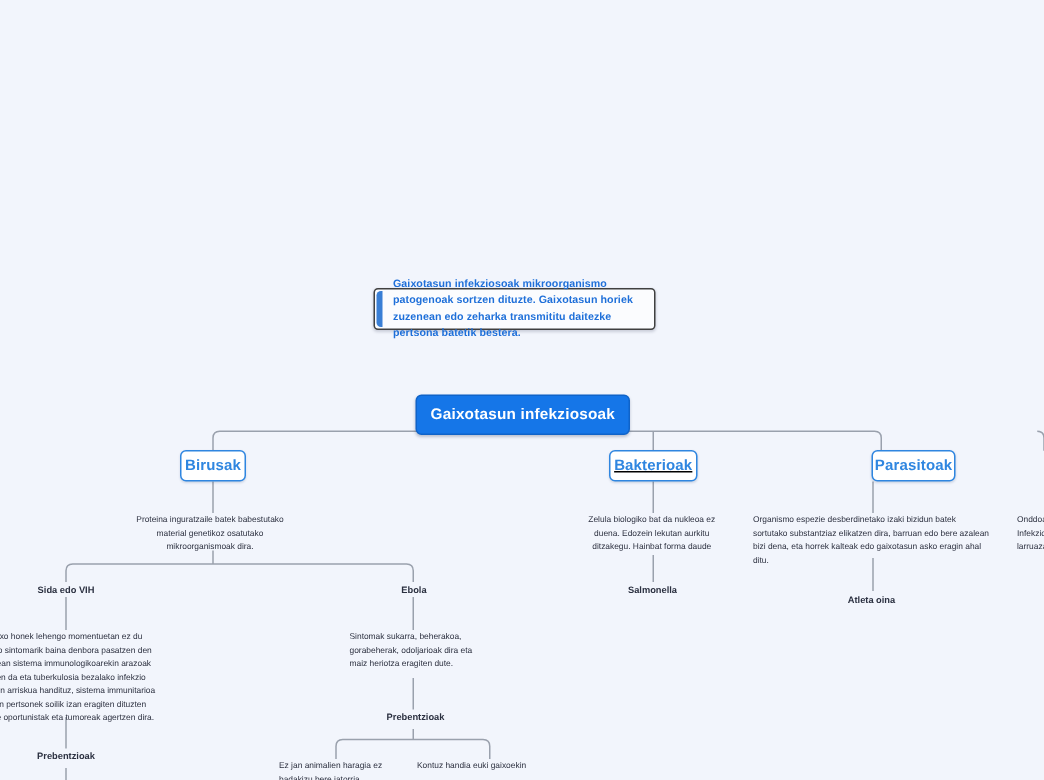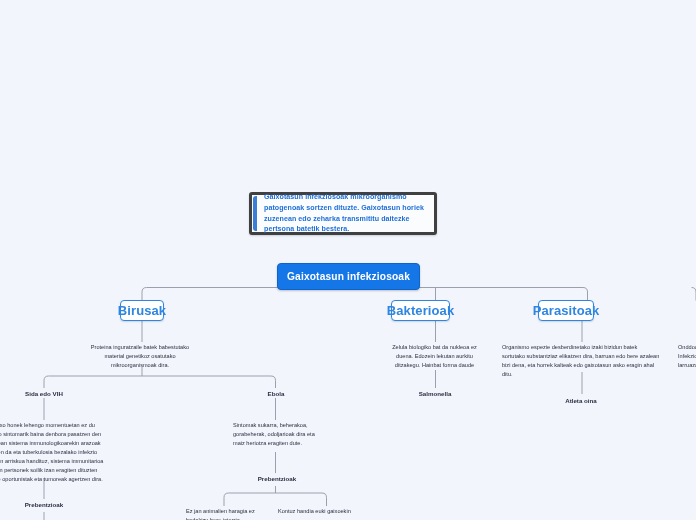--- a/index.html
+++ b/index.html
@@ -33,23 +33,23 @@
   .node {
     position: absolute;
     box-sizing: border-box;
   }
 
   
   .callout {
     left: 249px;
     top: 192px;
     width: 188px;
-    height: 43px;
+    height: 28px;
     background: #fbfcfe;
-    border: 3px solid #404040;
+    border: 1px solid #404040;
     border-radius: 3px;
     box-shadow: 0 1px 2px rgba(20,30,60,0.18);
     padding: 6px 8px 6px 12px;
     display: flex;
     align-items: center;
   }
   .callout::before {
     content: "";
     position: absolute;
     left: 1px;
@@ -95,27 +95,27 @@
     background: #ffffff;
     border: 1.6px solid #2f86e0;
     border-radius: 4px;
     display: flex;
     align-items: center;
     justify-content: center;
     box-shadow: 0 1px 1.5px rgba(30,60,110,0.17);
   }
   .branch-text {
     color: #2f86e0;
-    font-size: 13px;
+    font-size: 10px;
     font-weight: bold;
     letter-spacing: 0.1px;
   }
   .branch.b-virus   { left: 120px; top: 300px; width: 44px; }
-  .branch.b-bact    { left: 391px; top: 300px; width: 59px; }
-  .branch.b-para    { left: 538px; top: 300px; width: 56px; }
+  .branch.b-bact    { left: 406px; top: 300px; width: 59px; text-decoration: underline; }
+  .branch.b-para    { left: 581px; top: 300px; width: 56px; }
 
   
   .plain {
     color: #2d3140;
     font-size: 5.6px;
     line-height: 1.62;
   }
   .plain.label {
     font-size: 6.2px;
     font-weight: bold;

